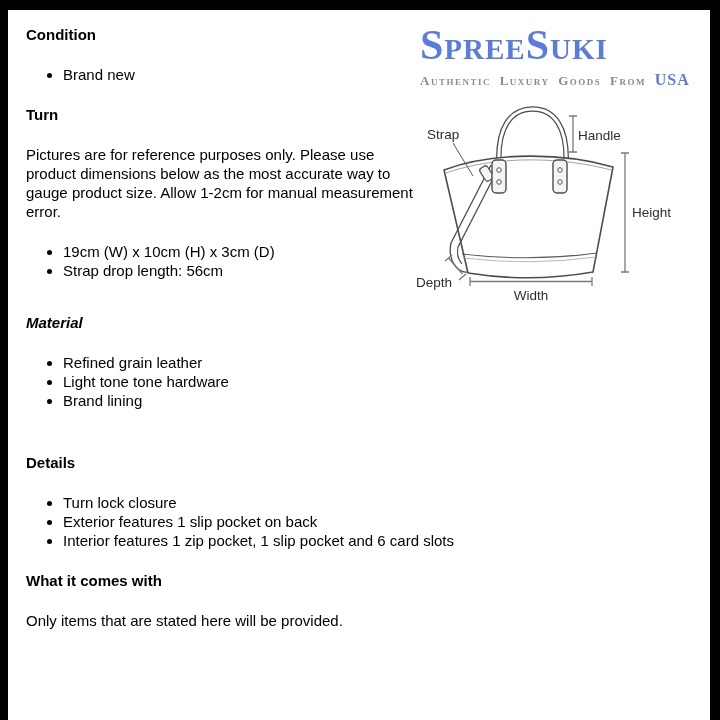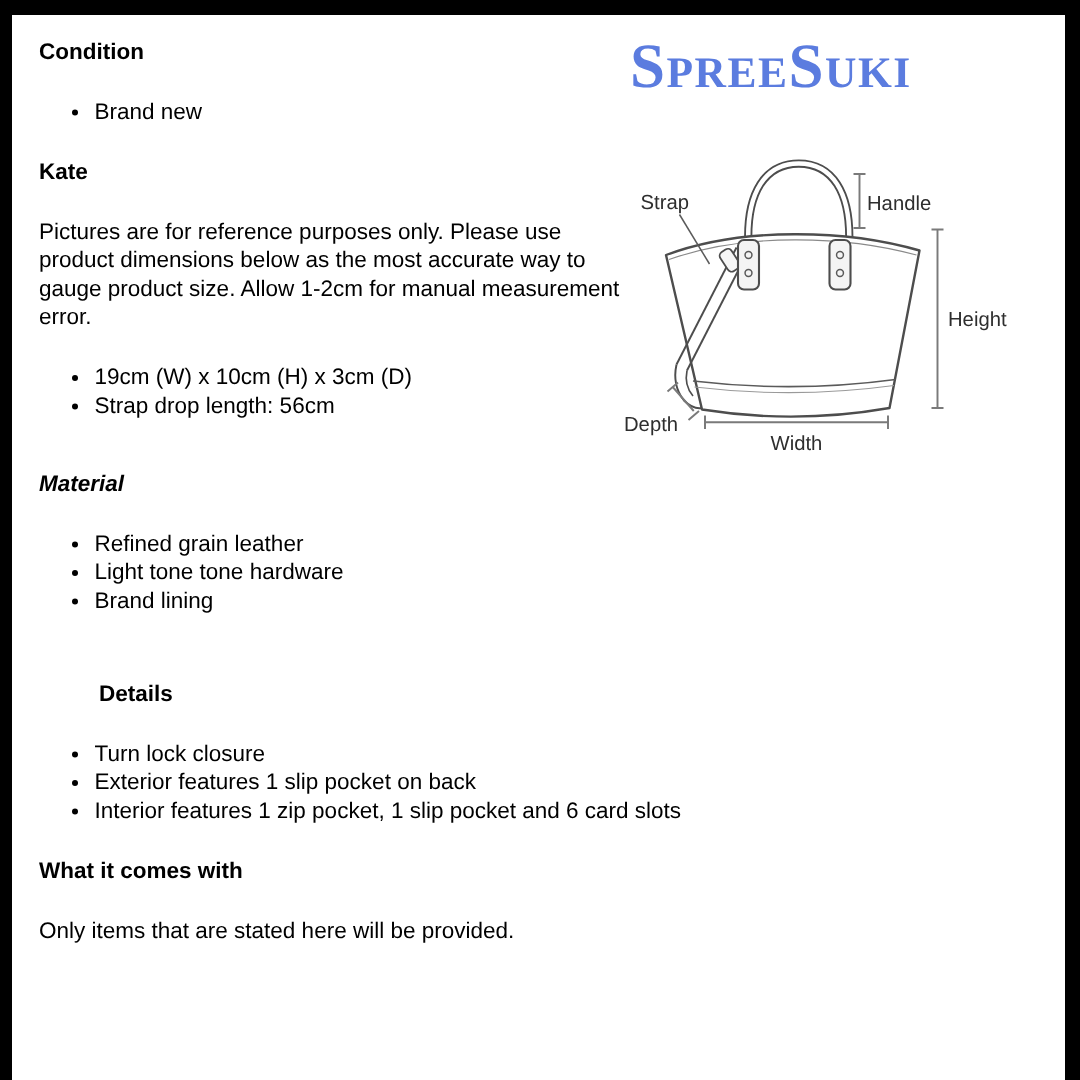--- a/index.html
+++ b/index.html
@@ -59,34 +59,35 @@
   .content { font-size: 15px; line-height: 19px; }
   h3 {
     font-size: 15px;
     line-height: 19px;
     margin: 21px 0;
     padding-left: 8px;
     font-weight: bold;
   }
   h3.first { margin-top: 0; }
   h3.mt-xl { margin-top: 33px; font-style: italic; }
-  h3.mt-xxl { margin-top: 43px; margin-left: 40px; }
+  h3.mt-xxl { margin-top: 43px; }
   p { margin: 21px 0; padding-left: 8px; max-width: 405px; }
   p.footer-note { max-width: none; }
   ul { margin: 21px 0; padding-left: 45px; }
   li { margin: 0; padding: 0; }
 </style>
 </head>
 <body>
 
 <div class="page">
 
   <div class="right-col">
     <div class="logo">
       <div class="logo-text">SpreeSuki</div>
+      <div class="logo-tagline"><span>Authentic Luxury Goods From</span> <span class="usa">USA</span></div>
     </div>
 
     <svg class="diagram" width="290" height="205" viewBox="0 0 290 205">
 
       <g>
         <path d="M 84 62 C 82 24, 96 6, 117.5 6 C 139 6, 153 24, 151 62" fill="none" stroke="#4d4d4d" stroke-width="5.5" stroke-linecap="round"></path>
         <path d="M 84 62 C 82 24, 96 6, 117.5 6 C 139 6, 153 24, 151 62" fill="none" stroke="#ffffff" stroke-width="3" stroke-linecap="round"></path>
       </g>
 
       <g>
@@ -129,21 +130,21 @@
     </svg>
   </div>
 
   <div class="content">
 
     <h3 class="first">Condition</h3>
     <ul>
       <li>Brand new</li>
     </ul>
 
-    <h3>Kate</h3>
+    <h3>Turn</h3>
     <p>Pictures are for reference purposes only. Please use product dimensions below as the most accurate way to gauge product size. Allow 1-2cm for manual measurement error.</p>
     <ul>
       <li>19cm (W) x 10cm (H) x 3cm (D)</li>
       <li>Strap drop length: 56cm</li>
     </ul>
 
     <h3 class="mt-xl">Material</h3>
     <ul>
       <li>Refined grain leather</li>
       <li>Light tone tone hardware</li>

